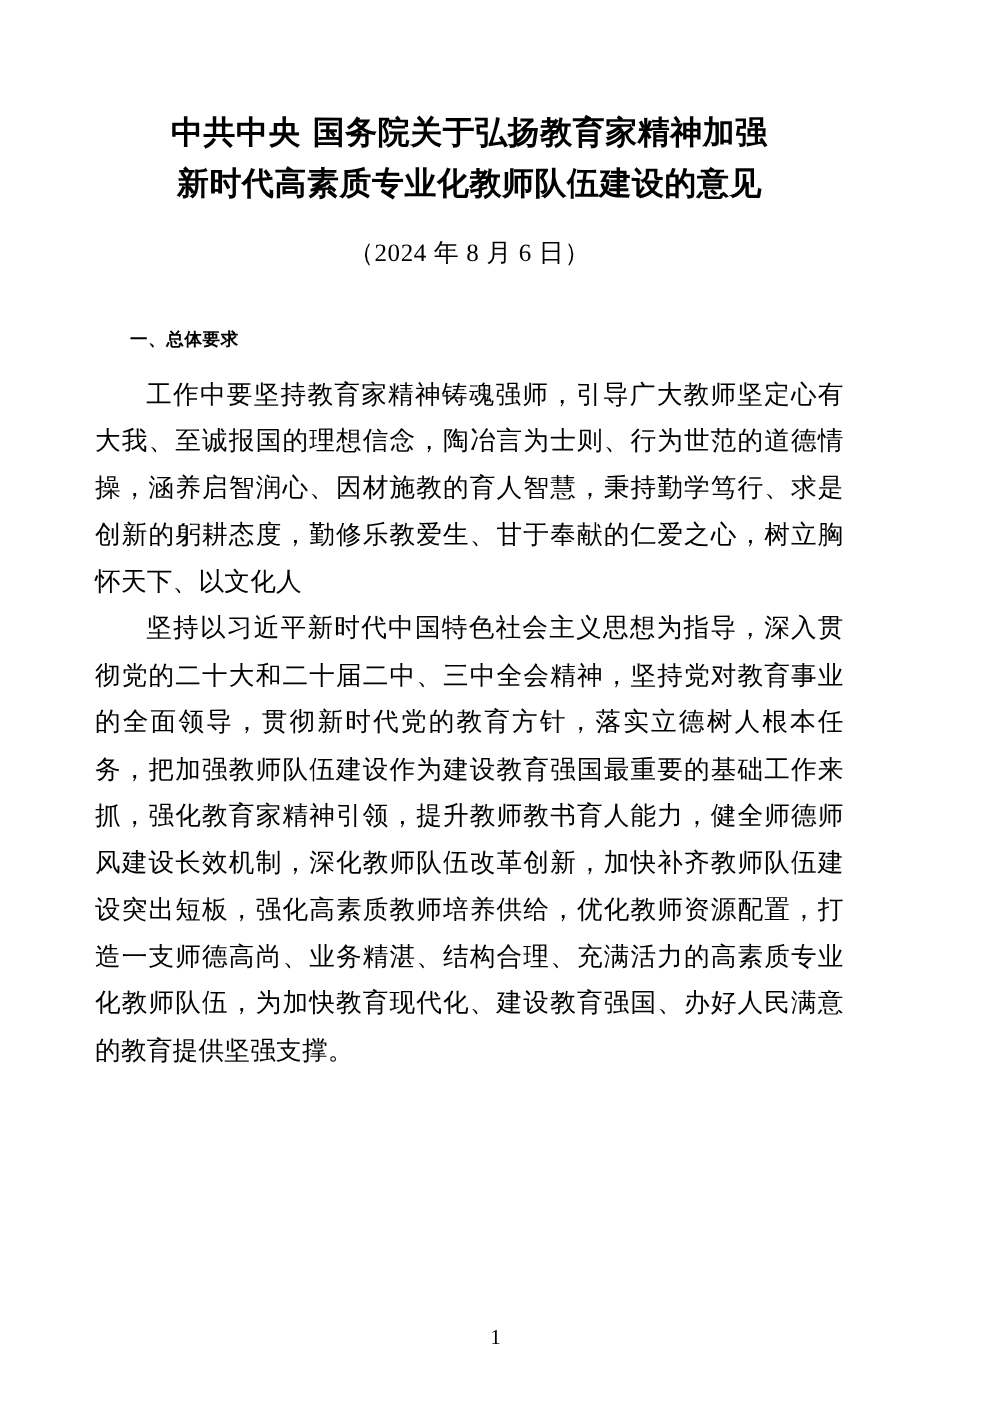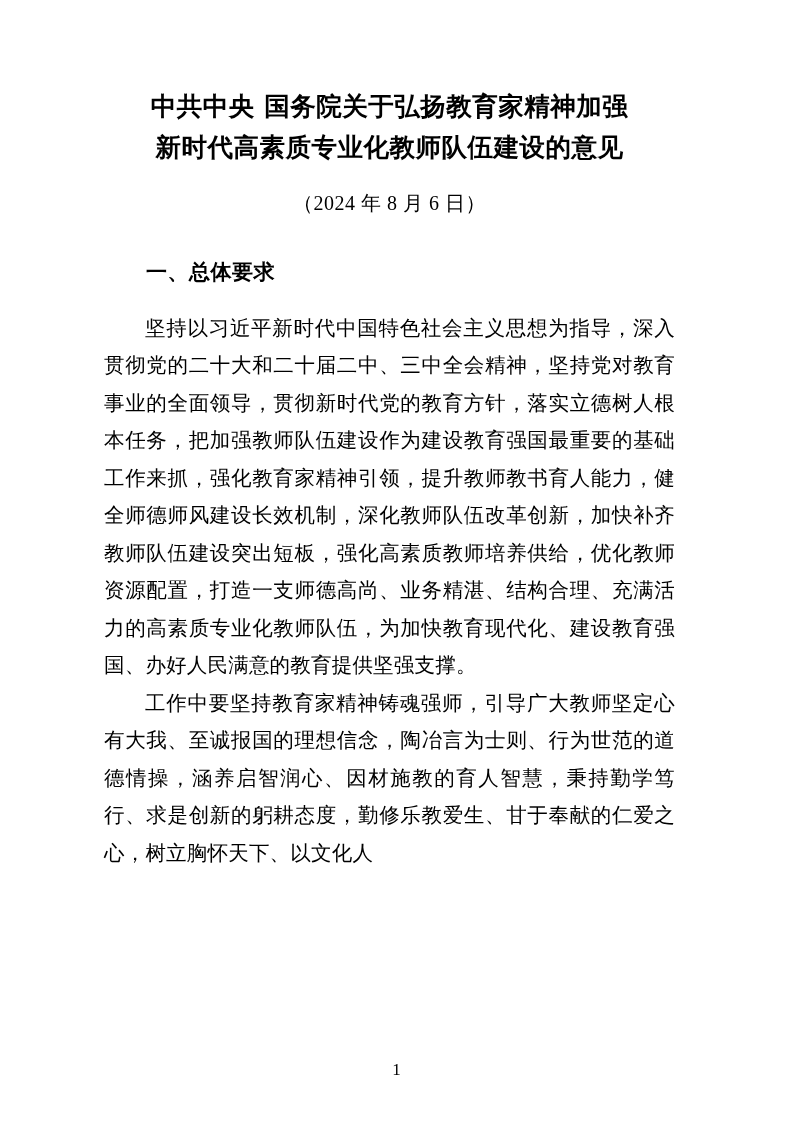--- a/index.html
+++ b/index.html
@@ -12,21 +12,21 @@
     height: 1122px;
     font-family: "Liberation Serif", "DejaVu Serif", serif;
     color: #000000;
     position: relative;
     overflow: hidden;
   }
   .page {
     box-sizing: border-box;
     width: 793px;
     height: 1122px;
-    padding: 86px 118px 0 104px;
+    padding: 86px 118px 0 76px;
     position: relative;
   }
   .doc-title {
     font-family: "DejaVu Sans", "Liberation Sans", sans-serif;
     font-weight: bold;
     font-size: 25.5px;
     line-height: 41px;
     text-align: center;
     letter-spacing: 0.5px;
     margin: 0 0 0 0;
@@ -55,23 +55,23 @@
     margin: 0;
     text-indent: 2em;
     letter-spacing: 0.2px;
   }
   p.para + p.para {
     margin-top: 0;
   }
   h2.section-heading {
     font-family: "DejaVu Sans", "Liberation Sans", sans-serif;
     font-weight: bold;
-    font-size: 21px;
+    font-size: 14px;
     line-height: 37.5px;
-    margin: 12px 0 18px 0;
+    margin: 12px 0 6px 0;
     text-indent: 2em;
     letter-spacing: 0.5px;
   }
   .page-number {
     position: absolute;
     bottom: 42px;
     left: 0;
     right: 0;
     text-align: center;
     font-size: 17px;
@@ -88,21 +88,21 @@
     <span class="line2">新时代高素质专业化教师队伍建设的意见</span>
   </h1>
 
   <div class="doc-date">（2024 年 8 月 6 日）</div>
 
   <div class="body-block">
 
 
     <h2 class="section-heading">一、总体要求</h2>
 
+    <p class="para">工作中要坚持教育家精神铸魂强师，引导广大教师坚定心有大我、至诚报国的理想信念，陶冶言为士则、行为世范的道德情操，涵养启智润心、因材施教的育人智慧，秉持勤学笃行、求是创新的躬耕态度，勤修乐教爱生、甘于奉献的仁爱之心，树立胸怀天下、以文化人</p>
+
     <p class="para">坚持以习近平新时代中国特色社会主义思想为指导，深入贯彻党的二十大和二十届二中、三中全会精神，坚持党对教育事业的全面领导，贯彻新时代党的教育方针，落实立德树人根本任务，把加强教师队伍建设作为建设教育强国最重要的基础工作来抓，强化教育家精神引领，提升教师教书育人能力，健全师德师风建设长效机制，深化教师队伍改革创新，加快补齐教师队伍建设突出短板，强化高素质教师培养供给，优化教师资源配置，打造一支师德高尚、业务精湛、结构合理、充满活力的高素质专业化教师队伍，为加快教育现代化、建设教育强国、办好人民满意的教育提供坚强支撑。</p>
-
-    <p class="para">工作中要坚持教育家精神铸魂强师，引导广大教师坚定心有大我、至诚报国的理想信念，陶冶言为士则、行为世范的道德情操，涵养启智润心、因材施教的育人智慧，秉持勤学笃行、求是创新的躬耕态度，勤修乐教爱生、甘于奉献的仁爱之心，树立胸怀天下、以文化人</p>
 
   </div>
 
   <div class="page-number">1</div>
 
 </div>
 
 </body></html>

